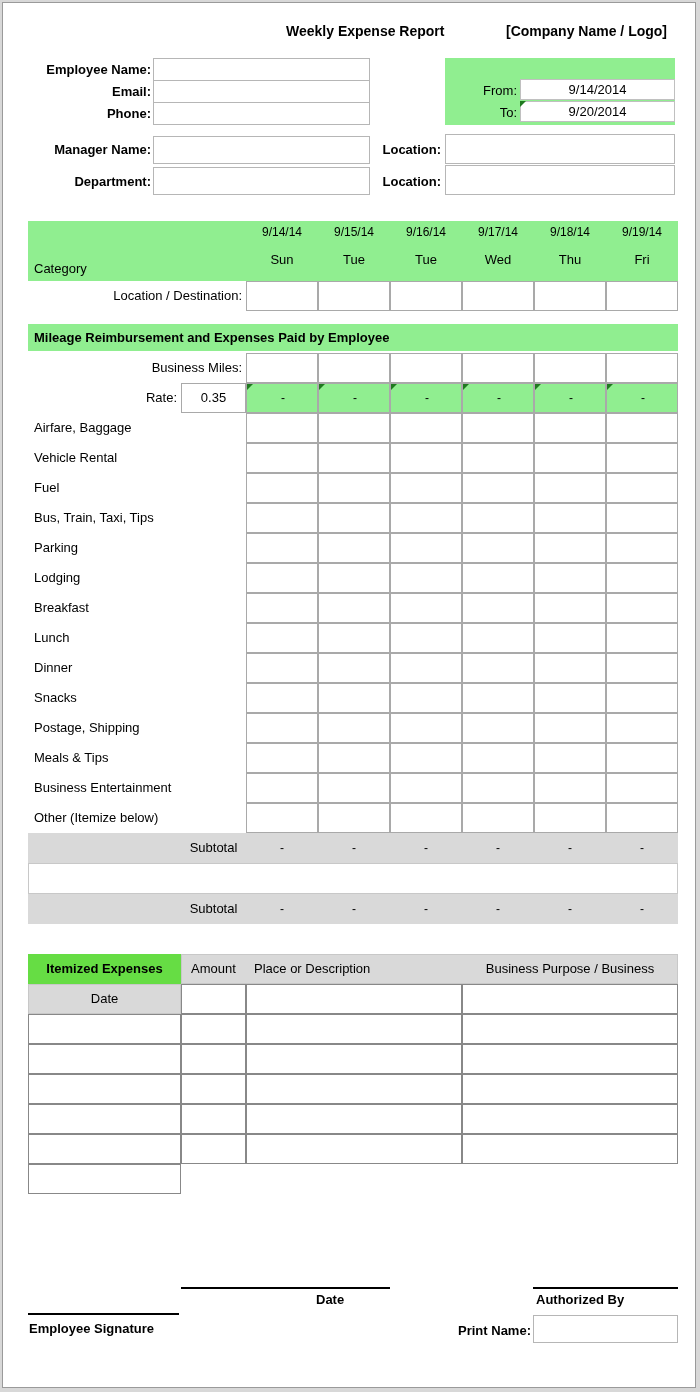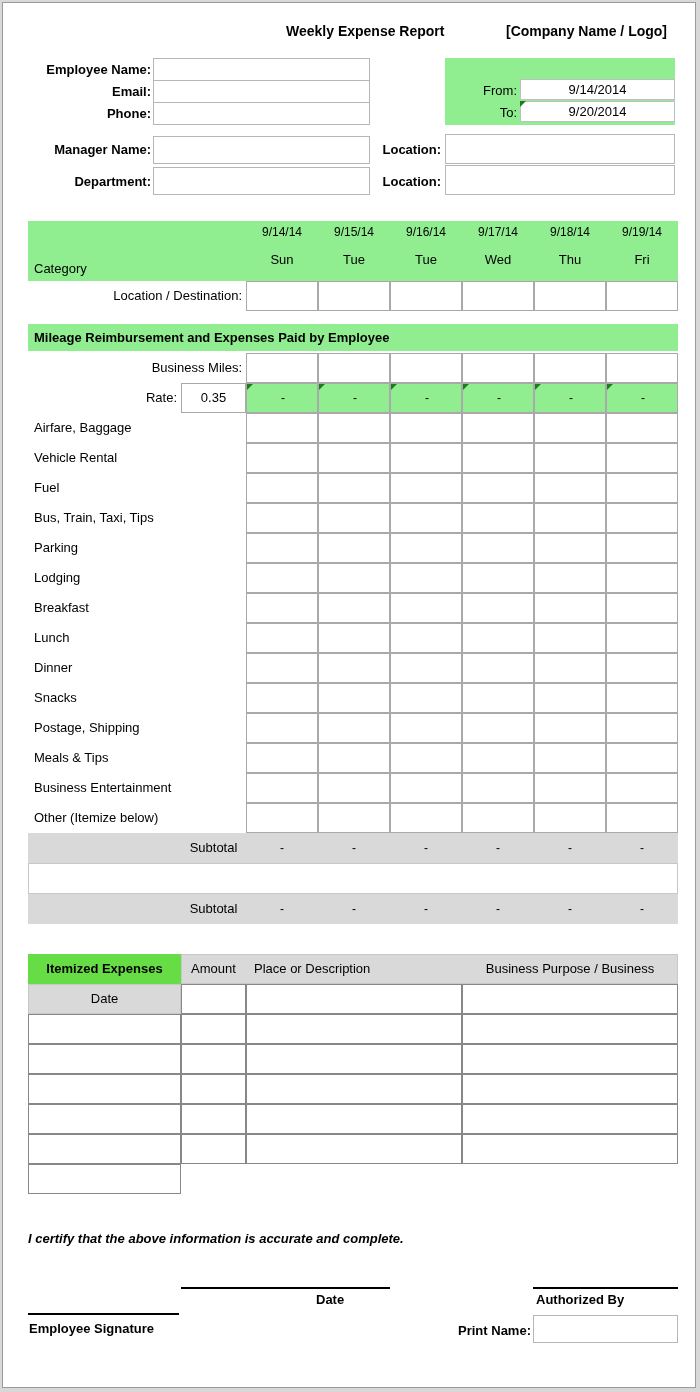--- a/index.html
+++ b/index.html
@@ -374,21 +374,20 @@
       <div class="abs itemcell" style="left:178px;top:1101px;width:65px;height:30px;"></div>
       <div class="abs itemcell" style="left:243px;top:1101px;width:216px;height:30px;"></div>
       <div class="abs itemcell" style="left:459px;top:1101px;width:216px;height:30px;"></div>
       <div class="abs itemcell" style="left:25px;top:1131px;width:153px;height:30px;"></div>
       <div class="abs itemcell" style="left:178px;top:1131px;width:65px;height:30px;"></div>
       <div class="abs itemcell" style="left:243px;top:1131px;width:216px;height:30px;"></div>
       <div class="abs itemcell" style="left:459px;top:1131px;width:216px;height:30px;"></div>
       <div class="abs itemcell" style="left:25px;top:1161px;width:153px;height:30px;"></div>
     </div>
 
-  <div class="abs certify" style="left:25px;top:1228px;">I certify that the above information is accurate and complete.</div>
 
   <div class="abs sigline" style="left:178px;top:1284px;width:209px;"></div>
   <div class="abs sigtxt" style="left:313px;top:1289px;">Date</div>
 
   <div class="abs sigline" style="left:530px;top:1284px;width:145px;"></div>
   <div class="abs sigtxt" style="left:533px;top:1289px;">Authorized By</div>
 
   <div class="abs sigline" style="left:25px;top:1310px;width:151px;"></div>
   <div class="abs sigtxt" style="left:26px;top:1318px;">Employee Signature</div>
 

